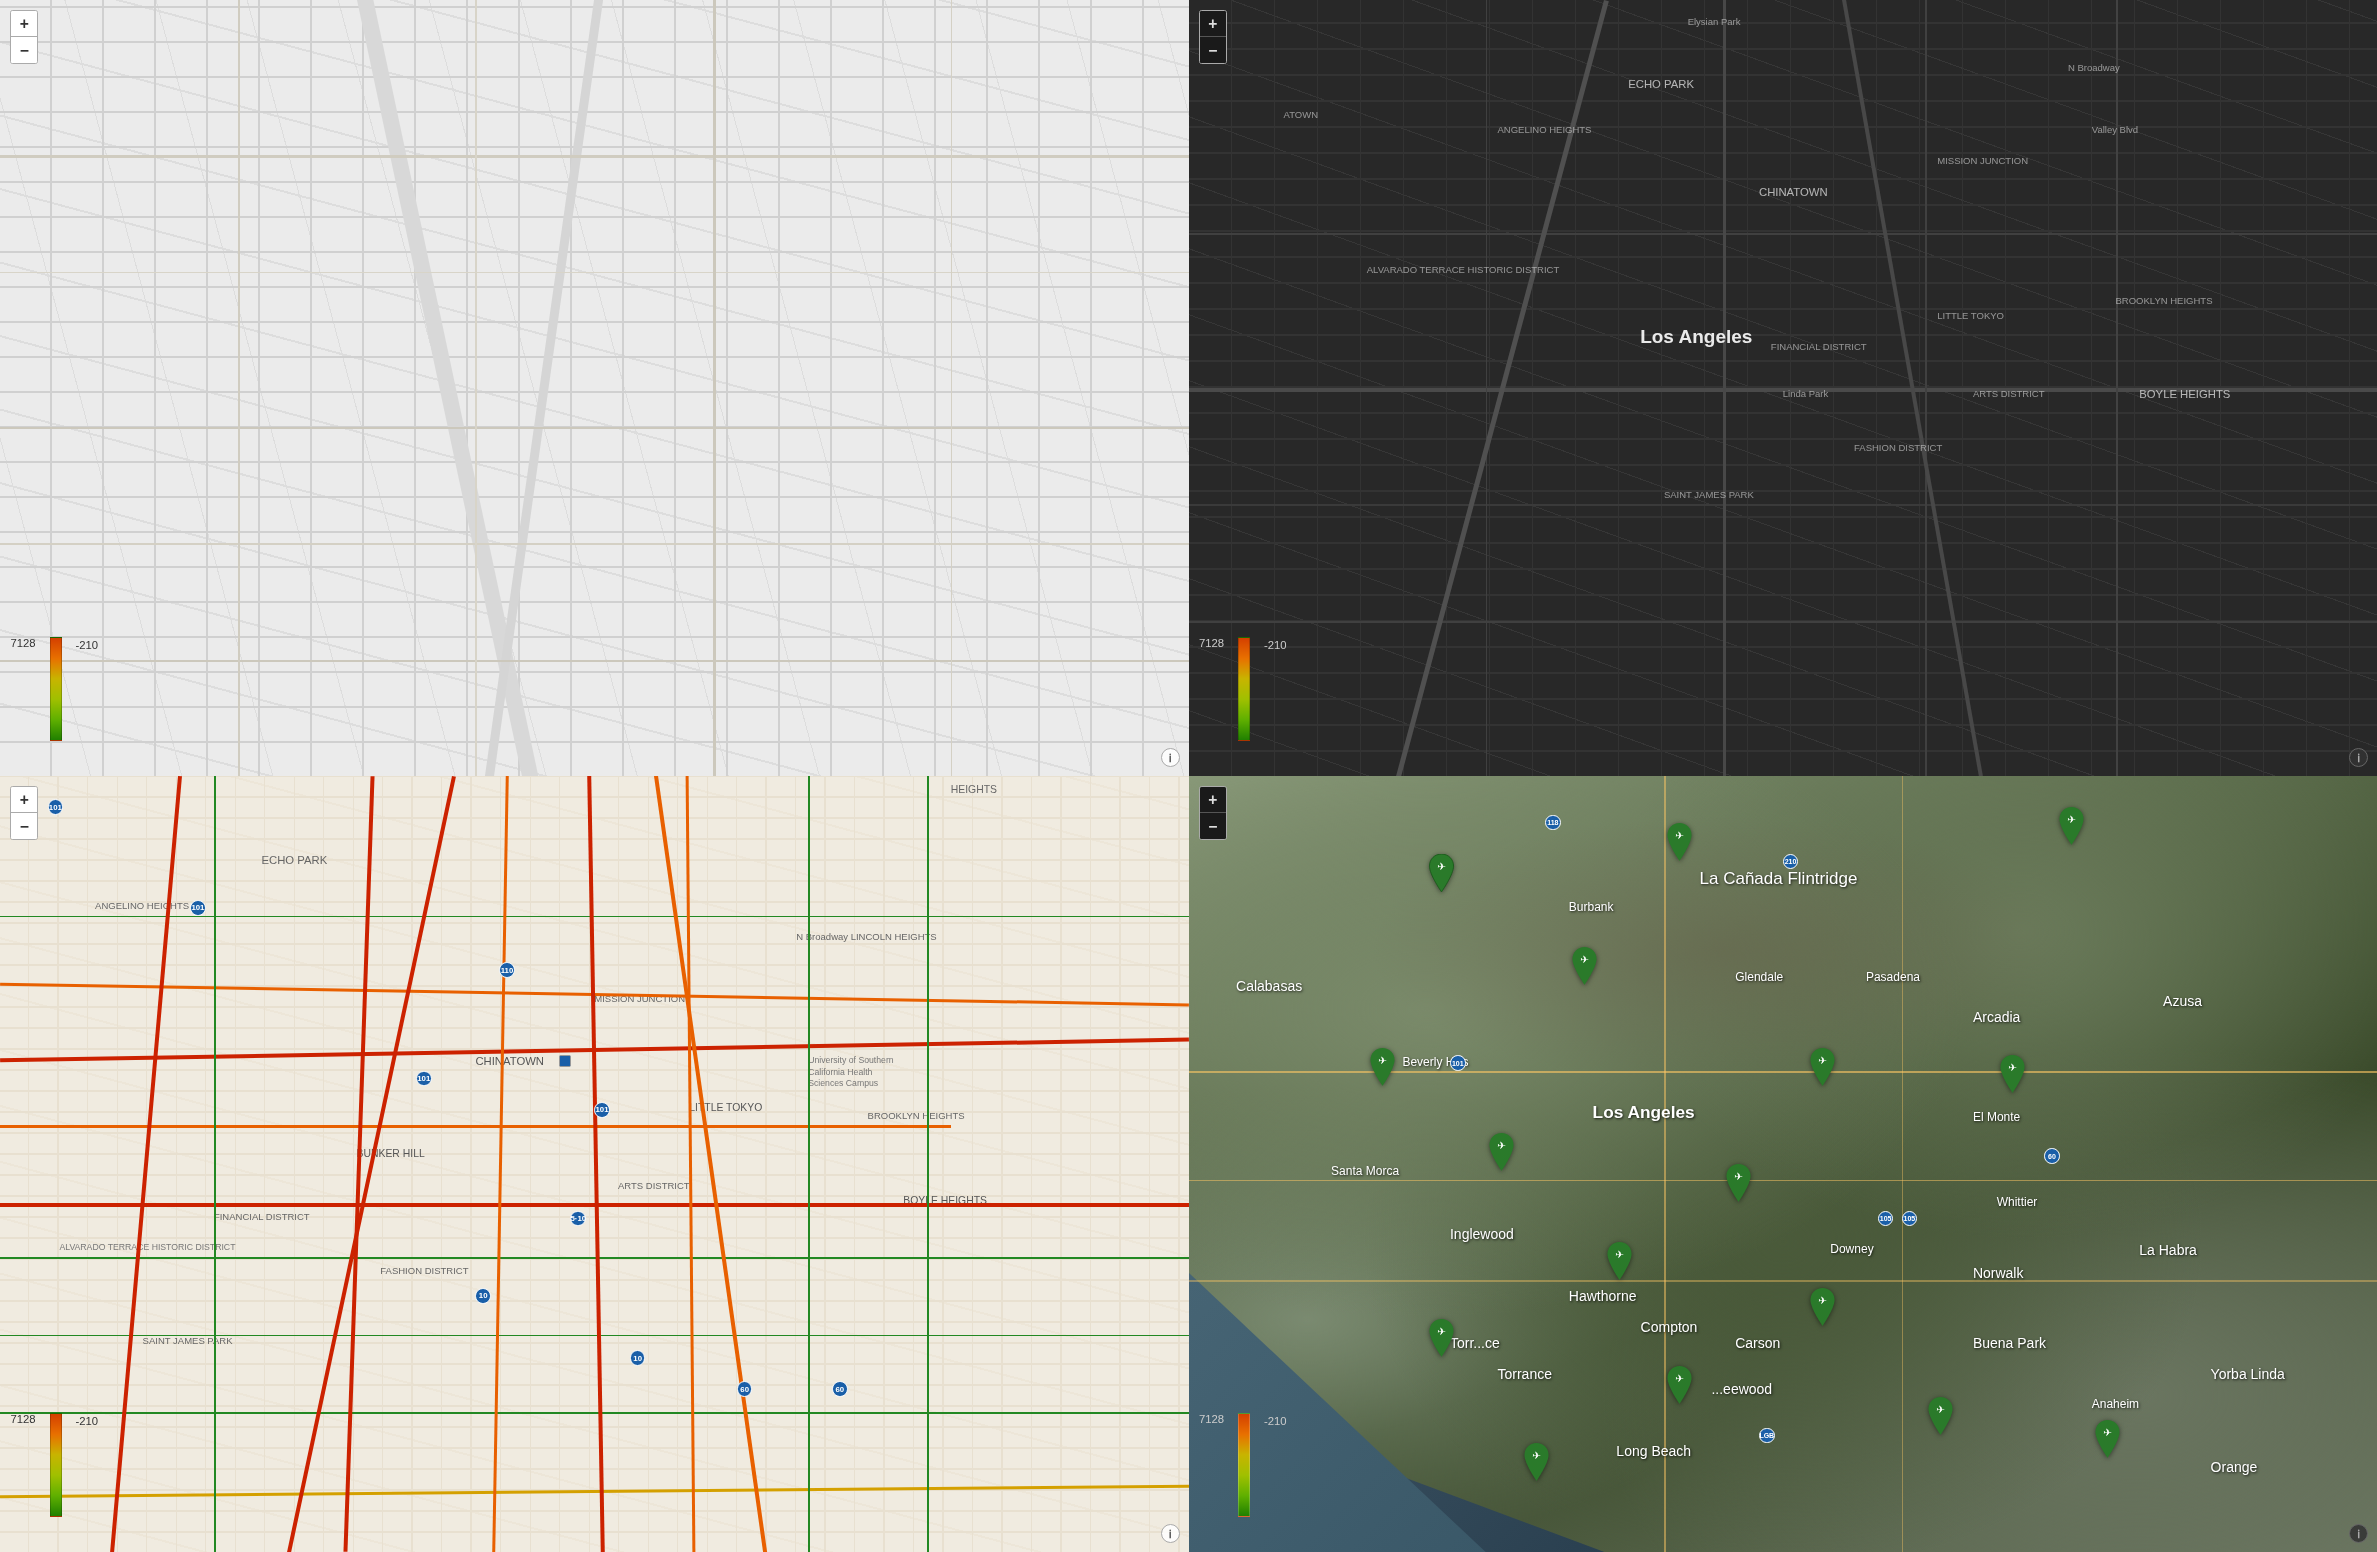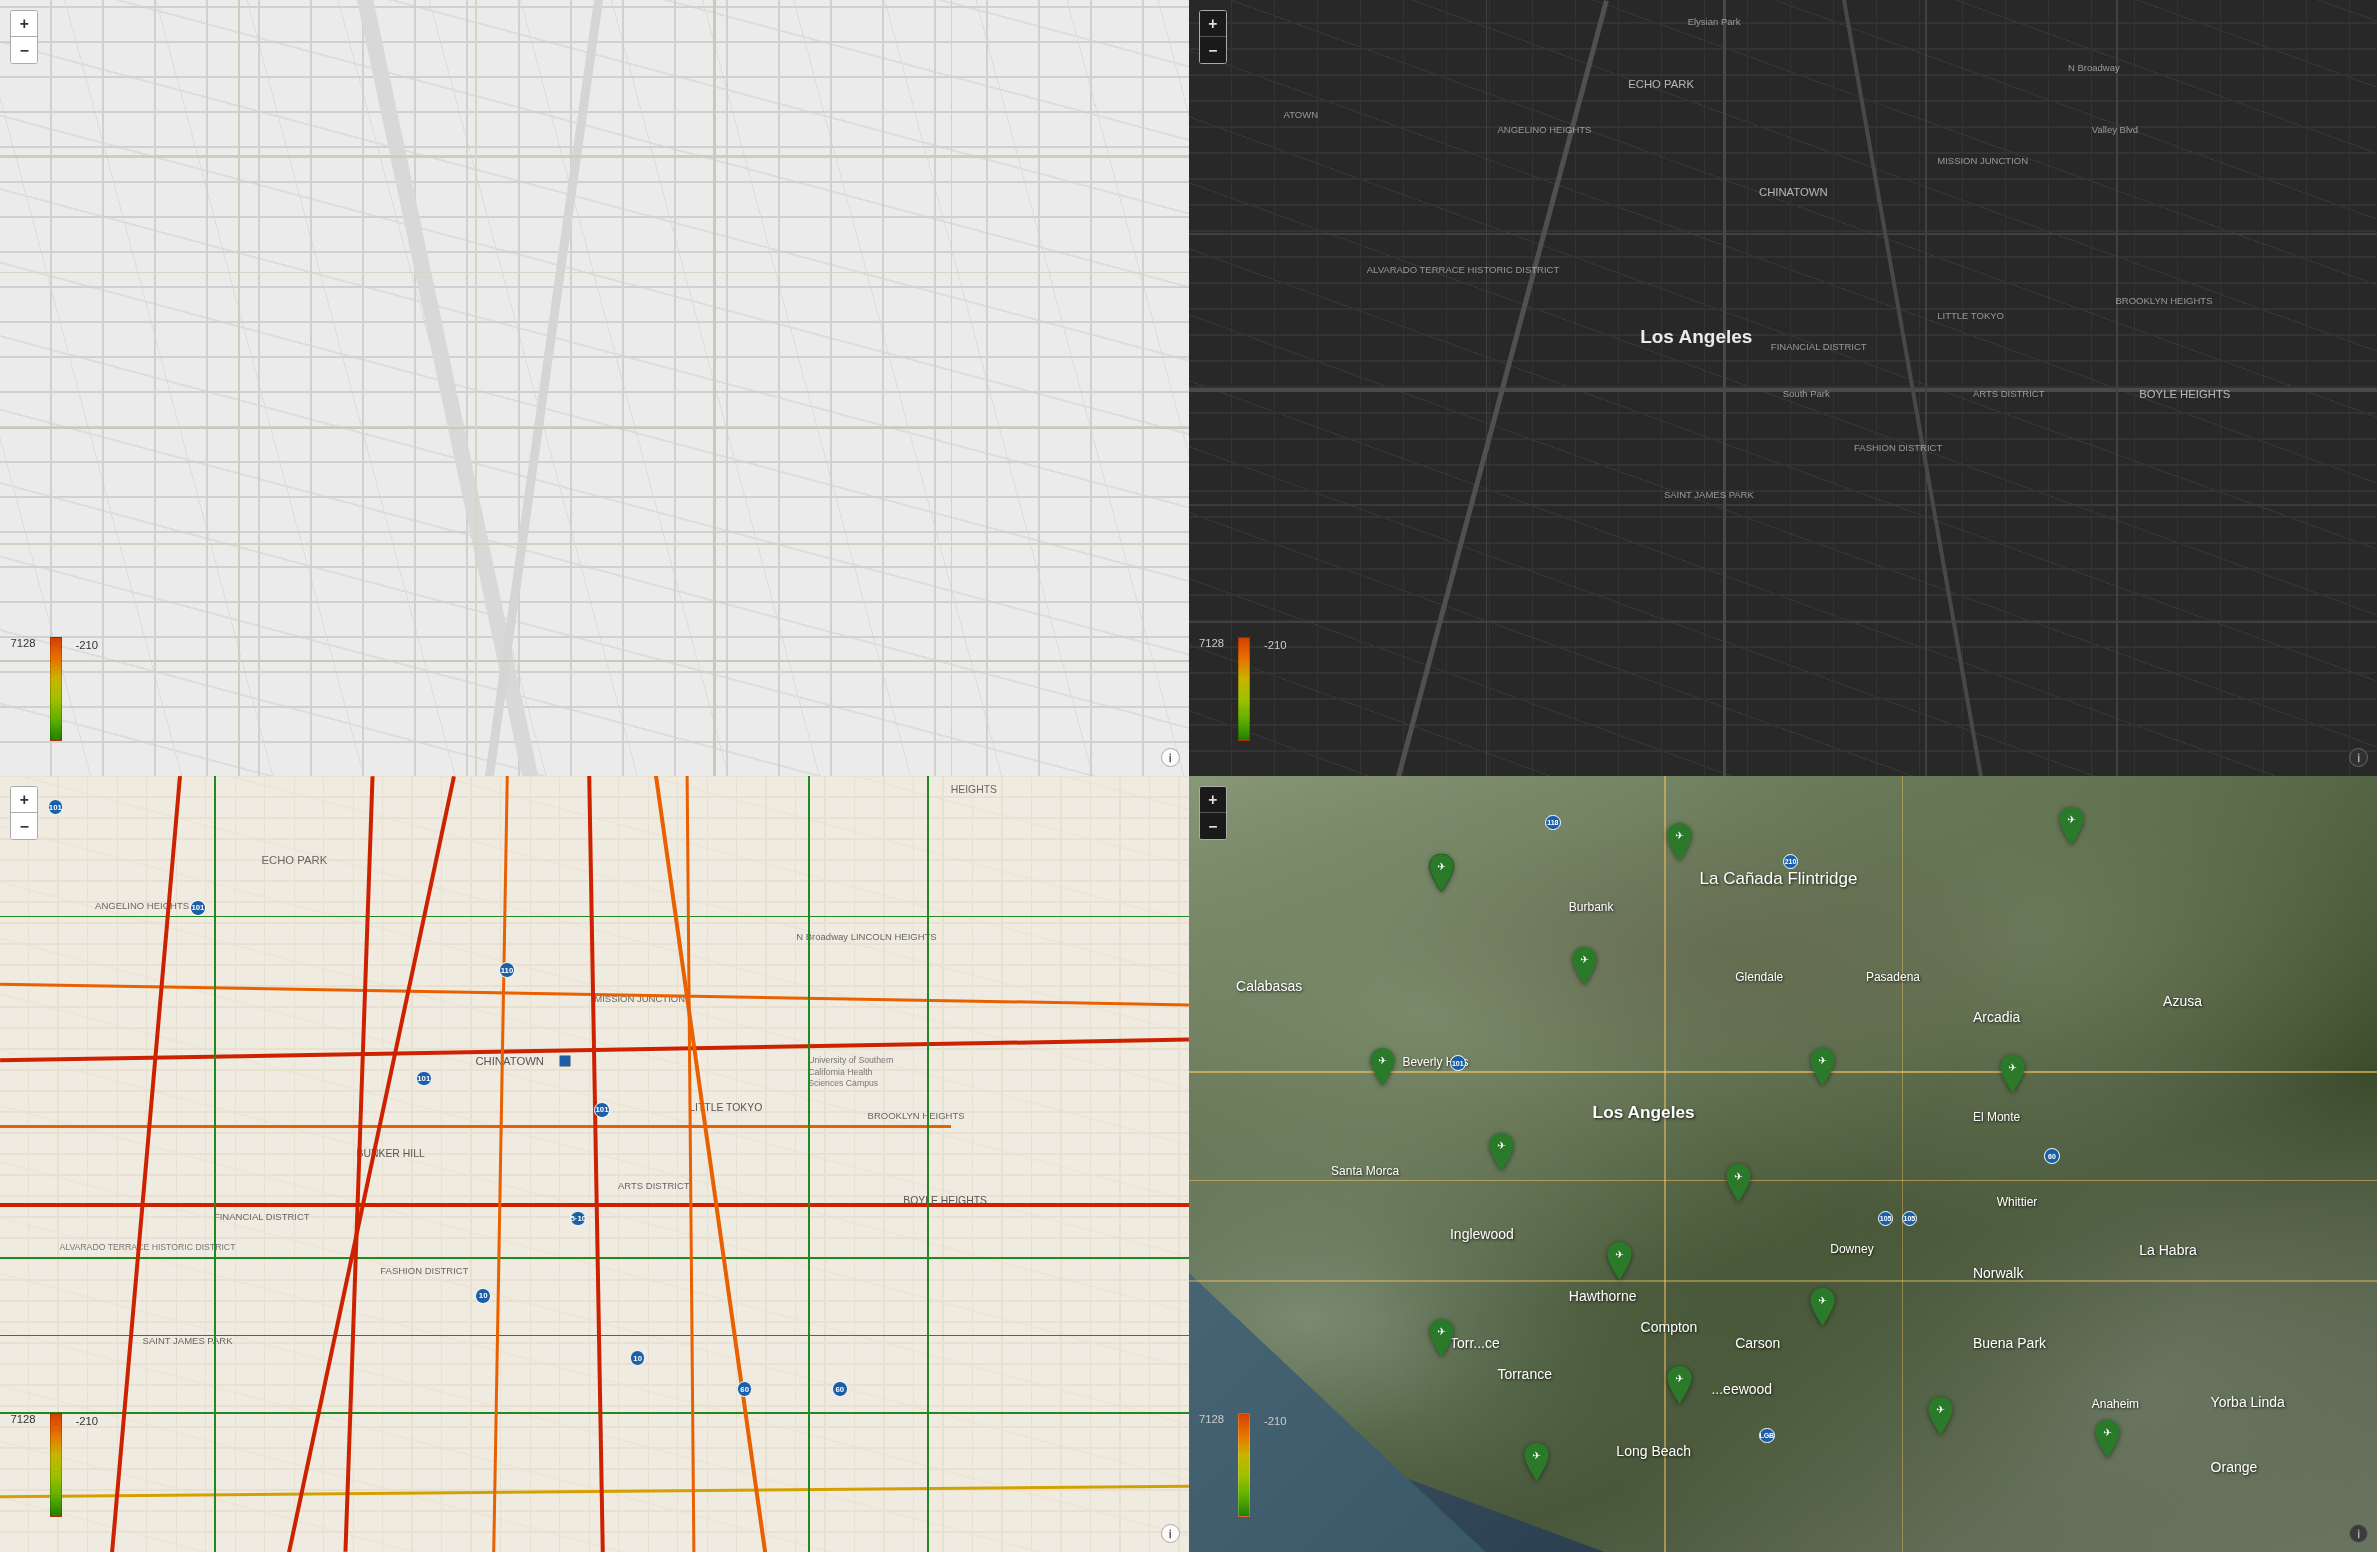--- a/index.html
+++ b/index.html
@@ -344,21 +344,21 @@
   <div class="map-label map-label-sm" style="top:16%;left:26%;">ANGELINO HEIGHTS</div>
   <div class="map-label map-label-sm" style="top:40%;left:63%;">LITTLE TOKYO</div>
   <div class="map-label map-label-sm" style="top:44%;left:49%;">FINANCIAL DISTRICT</div>
   <div class="map-label map-label-sm" style="top:50%;left:66%;">ARTS DISTRICT</div>
   <div class="map-label map-label-sm" style="top:57%;left:56%;">FASHION DISTRICT</div>
   <div class="map-label map-label-sm" style="top:63%;left:40%;">SAINT JAMES PARK</div>
   <div class="map-label map-label-md" style="top:50%;left:80%;">BOYLE HEIGHTS</div>
   <div class="map-label map-label-sm" style="top:38%;left:78%;">BROOKLYN HEIGHTS</div>
   <div class="map-label map-label-sm" style="top:2%;left:42%;">Elysian Park</div>
   <div class="map-label map-label-sm" style="top:34%;left:15%;">ALVARADO TERRACE HISTORIC DISTRICT</div>
-  <div class="map-label map-label-sm" style="top:50%;left:50%;">South Park</div>
+  <div class="map-label map-label-sm" style="top:50%;left:50%;">Linda Park</div>
   <div class="map-label map-label-sm" style="top:16%;left:76%;">Valley Blvd</div>
   <div class="map-label map-label-sm" style="top:8%;left:74%;">N Broadway</div>
   <div class="map-label map-label-sm" style="top:14%;left:8%;">ATOWN</div>
 
   <div class="zoom-ctrl zoom-ctrl-dark">
     <button class="zoom-btn">+</button>
     <button class="zoom-btn">−</button>
   </div>
 
   <div class="legend">
@@ -475,21 +475,21 @@
   <div class="sat-label sat-label-md" style="top:60%;left:54%;">Downey</div>
   <div class="sat-label sat-label-sm" style="top:63%;left:66%;">Norwalk</div>
   <div class="sat-label sat-label-sm" style="top:60%;left:80%;text-align:center;">La Habra</div>
   <div class="sat-label sat-label-sm" style="top:66%;left:32%;">Hawthorne</div>
   <div class="sat-label sat-label-sm" style="top:58%;left:22%;">Inglewood</div>
   <div class="sat-label sat-label-sm" style="top:70%;left:34%;padding-left:48px;">Compton</div>
   <div class="sat-label sat-label-sm" style="top:72%;left:46%;">Carson</div>
   <div class="sat-label sat-label-sm" style="top:76%;left:26%;">Torrance</div>
   <div class="sat-label sat-label-sm" style="top:72%;left:66%;">Buena Park</div>
   <div class="sat-label sat-label-md" style="top:80%;left:76%;">Anaheim</div>
-  <div class="sat-label sat-label-sm" style="top:76%;left:86%;margin-top:28px;">Yorba Linda</div>
+  <div class="sat-label sat-label-sm" style="top:76%;left:86%;">Yorba Linda</div>
   <div class="sat-label sat-label-sm" style="top:88%;left:86%;">Orange</div>
   <div class="sat-label sat-label-sm" style="top:86%;left:36%;">Long Beach</div>
   <div class="sat-label sat-label-sm" style="top:72%;left:22%;">Torr...ce</div>
   <div class="sat-label sat-label-sm" style="top:78%;left:44%;">...eewood</div>
 
   <div class="map-pin" style="top:10%;left:20%;">
     <svg viewBox="0 0 36 44" fill="none" xmlns="http://www.w3.org/2000/svg">
       <path d="M18 0C10 0 4 6 4 14C4 24 18 44 18 44C18 44 32 24 32 14C32 6 26 0 18 0Z" fill="#2a7a2a"></path>
       <path d="M18 0C10 0 4 6 4 14C4 24 18 44 18 44C18 44 32 24 32 14C32 6 26 0 18 0Z" fill="none" stroke="#1a5a1a" stroke-width="1"></path>
       <text x="18" y="19" text-anchor="middle" fill="white" font-size="12">✈</text>

